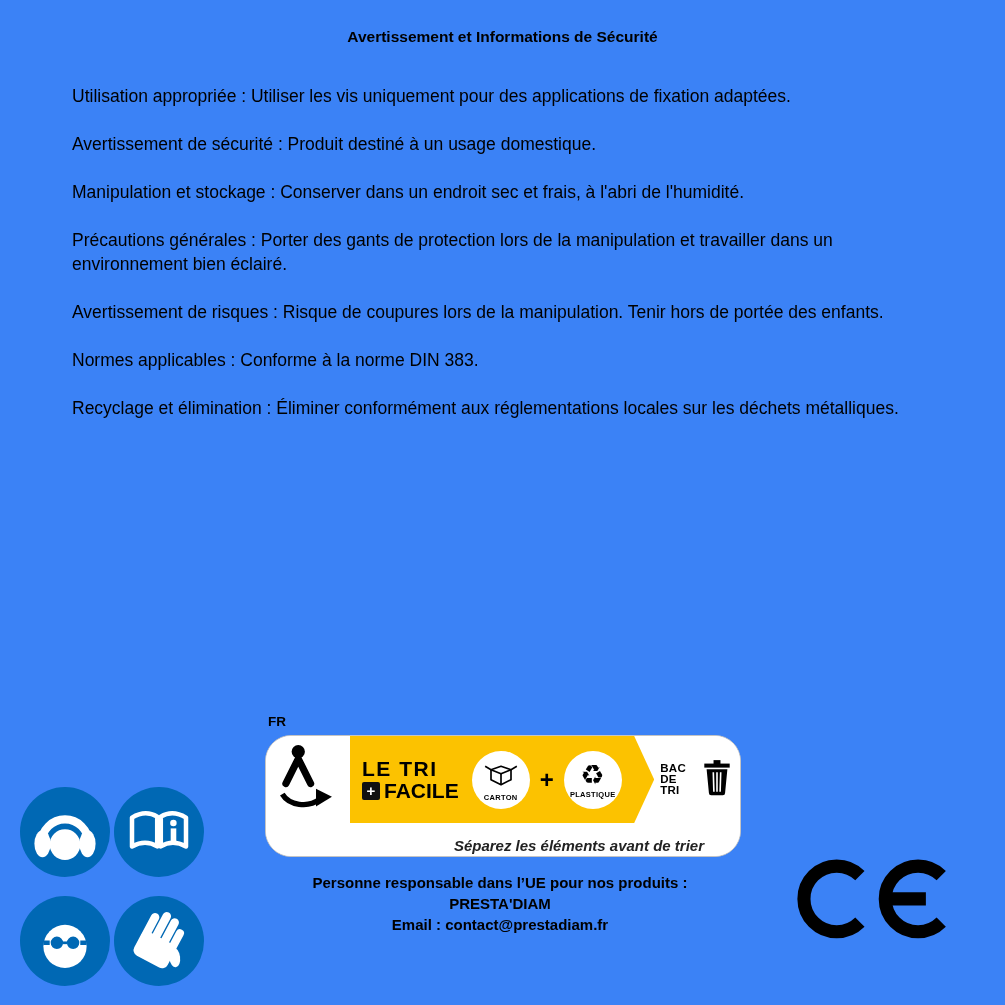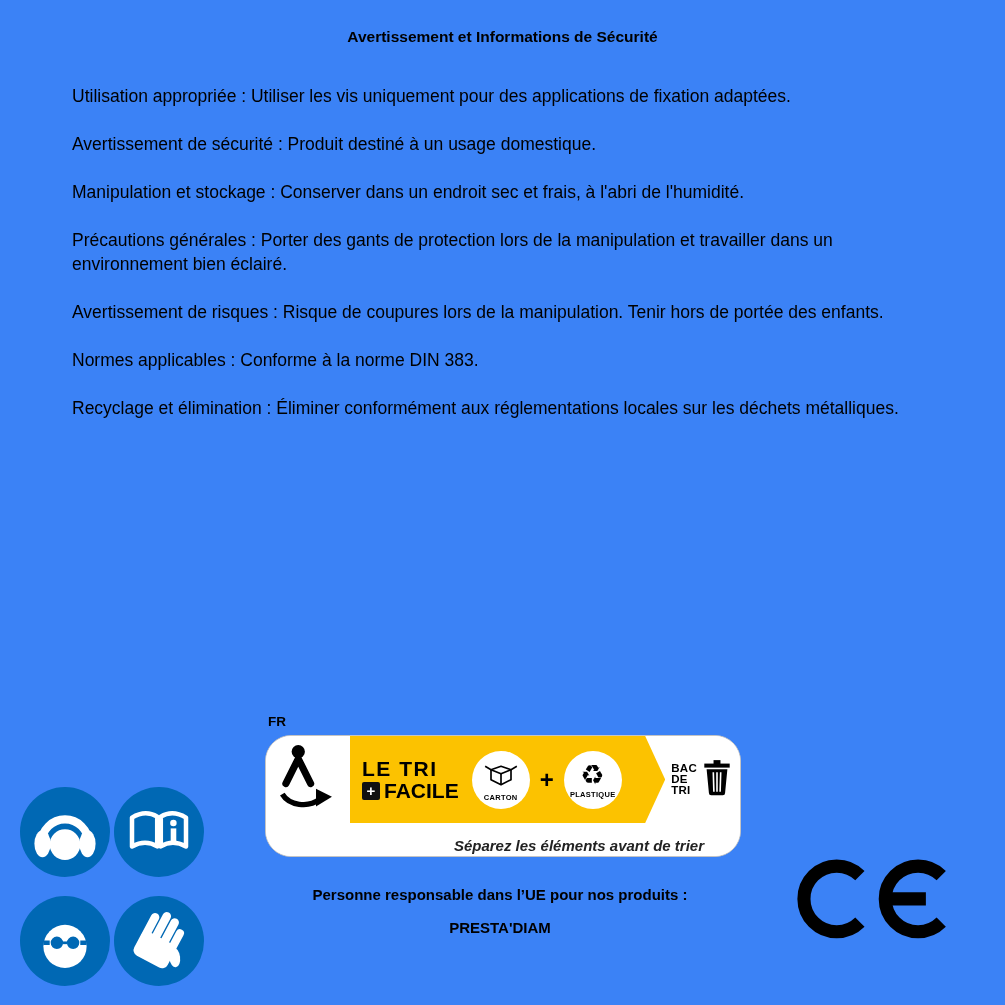--- a/index.html
+++ b/index.html
@@ -43,33 +43,33 @@
     align-items:center;justify-content:center;font-size:15px;font-weight:bold;border-radius:2px;
   }
   .mat-circle{
     width:58px;height:58px;background:#fff;border-radius:50%;
     display:flex;flex-direction:column;align-items:center;justify-content:center;gap:1px;
     flex:0 0 auto;
   }
   .mat-label{font-size:7.5px;font-weight:bold;letter-spacing:.3px;}
   .plus-sep{font-size:24px;font-weight:bold;margin:0 1px;}
   .recycle-glyph{font-family:"DejaVu Sans",sans-serif;font-size:27px;line-height:28px;color:#000;}
-  .bin-area{display:flex;align-items:center;gap:5px;padding:0 8px 0 6px;background:#fff;}
+  .bin-area{display:flex;align-items:center;gap:16px;padding:0 8px 0 6px;background:#fff;}
   .bin-text{display:flex;flex-direction:column;font-size:11.5px;font-weight:bold;line-height:11px;letter-spacing:.3px;}
   .tri-tagline{
     height:44px;display:flex;align-items:center;justify-content:flex-end;
     padding-right:36px;font-style:italic;font-weight:bold;font-size:15px;color:#222;background:#fff;
   }
 
   
   .address{
     position:absolute;left:270px;top:872px;width:460px;text-align:center;
     font-size:15px;font-weight:bold;line-height:21px;
   }
-  .address div{margin:12px;}
+  .address div{margin:0;}
 
   
   .ce-box{position:absolute;left:796px;top:853px;width:164px;}
   .ce-box svg{display:block;width:164px;height:auto;}
 </style>
 </head>
 <body>
 
 <div class="canvas">
 
@@ -183,20 +183,21 @@
           </svg>
         </span>
       </div>
     </div>
     <div class="tri-tagline">Séparez les éléments avant de trier</div>
   </div>
 
   <div class="address">
     <div>Personne responsable dans l’UE pour nos produits :</div>
     <div>PRESTA'DIAM</div>
+    <div>Email : contact@prestadiam.fr</div>
   </div>
 
   <div class="ce-box">
     <svg viewBox="0 0 250 140">
       <g fill="none" stroke="#000" stroke-width="20">
         <path d="M 97.4 34.6 A 50 50 0 1 0 97.4 105.4"></path>
         <path d="M 221.4 34.6 A 50 50 0 1 0 221.4 105.4"></path>
         <path d="M 136 70 H 198"></path>
       </g>
     </svg>

